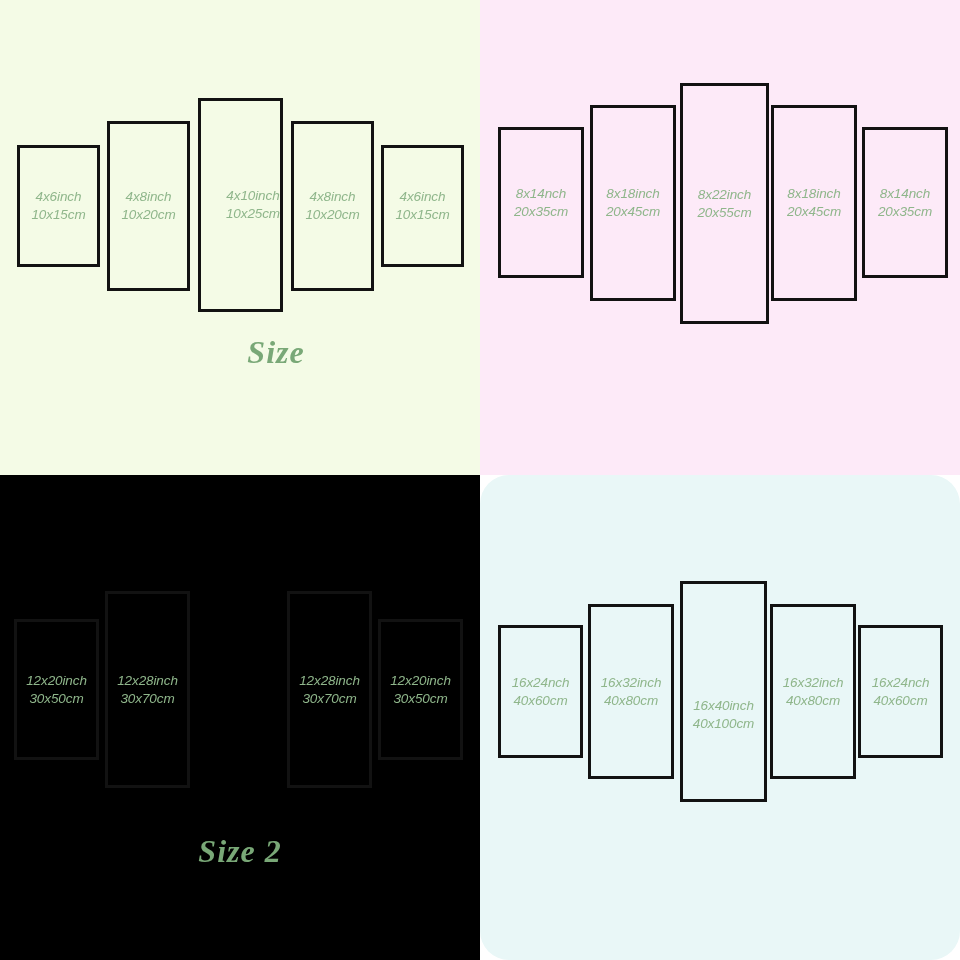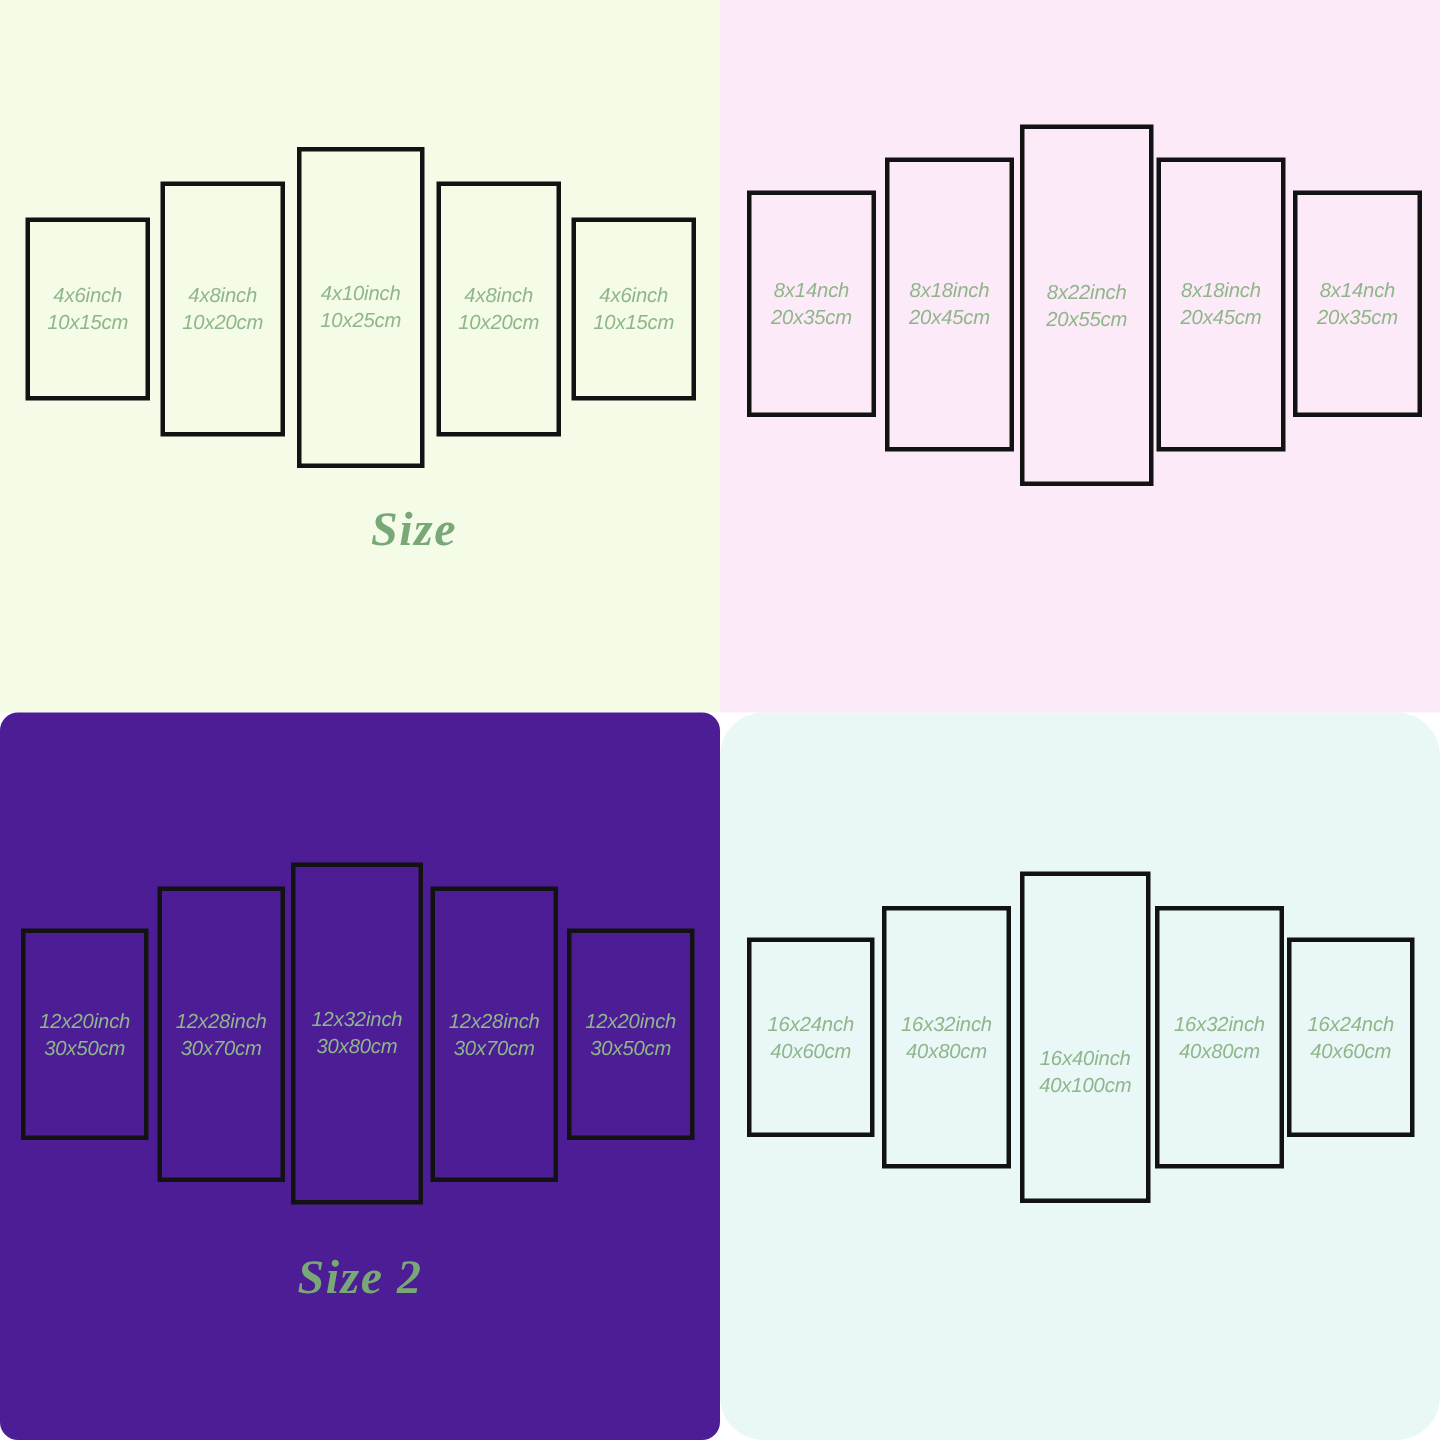--- a/index.html
+++ b/index.html
@@ -98,21 +98,21 @@
             <span class="ln">4x6inch</span>
             <span class="ln">10x15cm</span>
           </div>
         </div>
         <div class="panel" style="left: 107px; top: 121px; width: 83px; height: 170px; border-color: rgb(18, 18, 18);">
           <div class="panel-label" style="color: rgb(143, 182, 139);">
             <span class="ln">4x8inch</span>
             <span class="ln">10x20cm</span>
           </div>
         </div>
-        <div class="panel" style="left: 198px; top: 98px; width: 85px; height: 214px; border-color: rgb(18, 18, 18);">
+        <div class="panel" style="left: 198px; top: 98px; width: 85px; height: 214px; border-color: rgb(18, 18, 18); justify-content: flex-end;">
           <div class="panel-label" style="color: rgb(143, 182, 139);">
             <span class="ln">4x10inch</span>
             <span class="ln">10x25cm</span>
           </div>
         </div>
         <div class="panel" style="left: 291px; top: 121px; width: 83px; height: 170px; border-color: rgb(18, 18, 18);">
           <div class="panel-label" style="color: rgb(143, 182, 139);">
             <span class="ln">4x8inch</span>
             <span class="ln">10x20cm</span>
           </div>
@@ -155,38 +155,32 @@
         </div>
         <div class="panel" style="left: 382px; top: 127px; width: 86px; height: 151px; border-color: rgb(18, 18, 18);">
           <div class="panel-label" style="color: rgb(143, 182, 139);">
             <span class="ln">8x14nch</span>
             <span class="ln">20x35cm</span>
           </div>
         </div>
       </div>
   </section>
 
-  <section class="quadrant q-bl" style="background: #4c1d95; border-radius: 12px;">
+  <section class="quadrant q-bl" style="background: #000000;">
     <div class="cluster">
         <div class="panel" style="left: 14px; top: 144px; width: 85px; height: 141px; border-color: rgb(18, 18, 18);">
           <div class="panel-label" style="color: rgb(143, 182, 139);">
             <span class="ln">12x20inch</span>
             <span class="ln">30x50cm</span>
           </div>
         </div>
         <div class="panel" style="left: 105px; top: 116px; width: 85px; height: 197px; border-color: rgb(18, 18, 18);">
           <div class="panel-label" style="color: rgb(143, 182, 139);">
             <span class="ln">12x28inch</span>
             <span class="ln">30x70cm</span>
-          </div>
-        </div>
-        <div class="panel" style="left: 194px; top: 100px; width: 88px; height: 228px; border-color: rgb(18, 18, 18);">
-          <div class="panel-label" style="color: rgb(143, 182, 139);">
-            <span class="ln">12x32inch</span>
-            <span class="ln">30x80cm</span>
           </div>
         </div>
         <div class="panel" style="left: 287px; top: 116px; width: 85px; height: 197px; border-color: rgb(18, 18, 18);">
           <div class="panel-label" style="color: rgb(143, 182, 139);">
             <span class="ln">12x28inch</span>
             <span class="ln">30x70cm</span>
           </div>
         </div>
         <div class="panel" style="left: 378px; top: 144px; width: 85px; height: 141px; border-color: rgb(18, 18, 18);">
           <div class="panel-label" style="color: rgb(143, 182, 139);">

